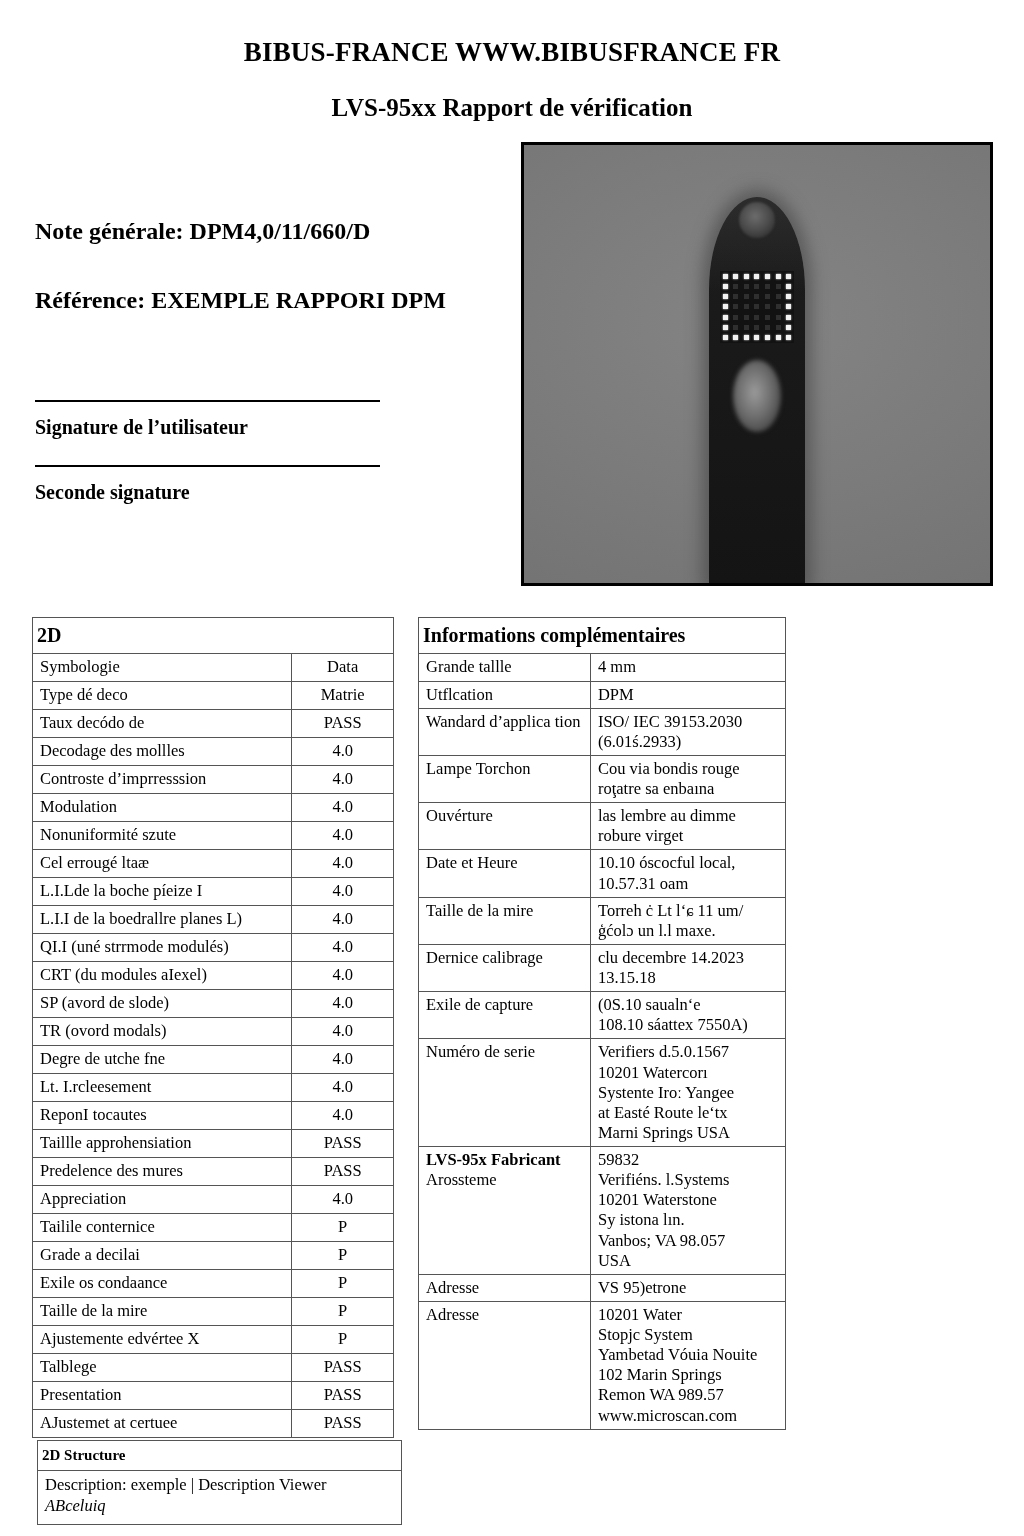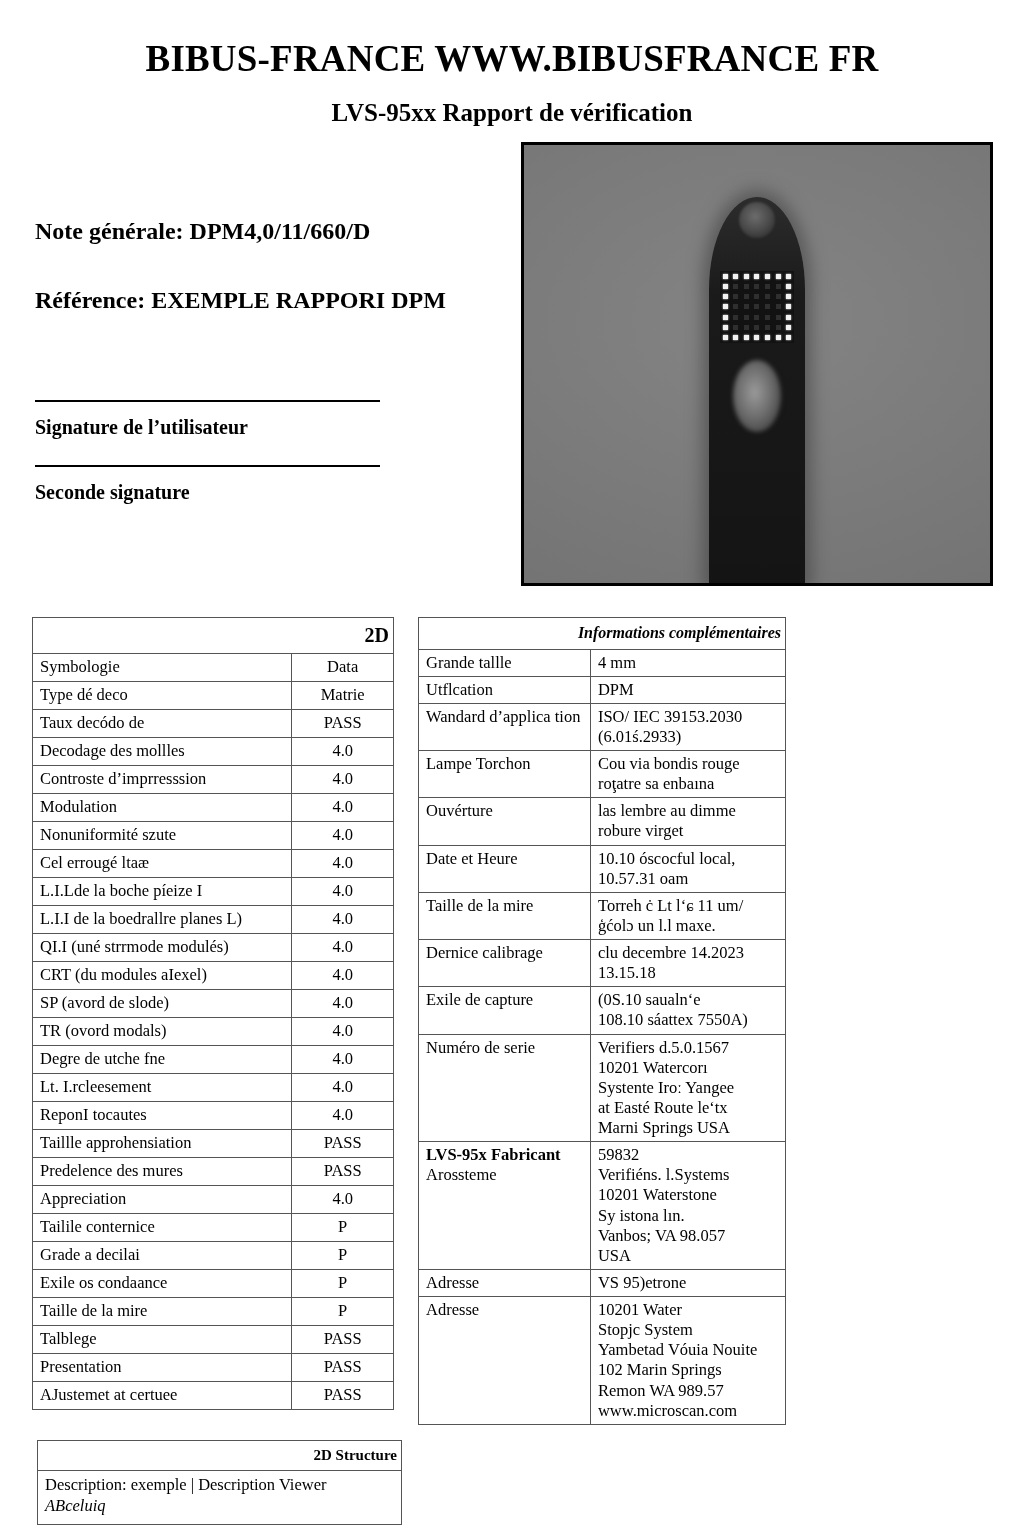--- a/index.html
+++ b/index.html
@@ -18,30 +18,30 @@
 
   
   .header {
     position: absolute;
     top: 36px;
     left: 0;
     width: 1024px;
     text-align: center;
   }
   .header .line1 {
-    font-size: 37px;
+    font-size: 27px;
     font-weight: bold;
     letter-spacing: 0.2px;
     line-height: 1.25;
   }
   .header .line2 {
     font-size: 25px;
     font-weight: bold;
     line-height: 1.25;
-    margin-top: 15px;
+    margin-top: 22px;
   }
 
   
   .meta {
     position: absolute;
     left: 35px;
     top: 218px;
     width: 500px;
   }
   .meta-line {
@@ -161,21 +161,21 @@
     font-size: 16.5px;
   }
   .tbl td, .tbl th {
     border: 1px solid #555;
     padding: 3px 7px;
     vertical-align: top;
     font-weight: normal;
     line-height: 1.22;
   }
   .tbl .title-cell {
-    text-align: right;
+    text-align: left;
     font-weight: bold;
     font-size: 20px;
     border-bottom: 1px solid #555;
     padding: 5px 4px 6px;
   }
 
   
   #tbl-2d {
     left: 32px;
     top: 617px;
@@ -201,21 +201,21 @@
 
   
   #tbl-info {
     left: 418px;
     top: 617px;
     width: 368px;
   }
   #tbl-info td.k { width: 178px; }
   #tbl-info td.v { width: 190px; }
   #tbl-info .ml { white-space: pre-line; }
-  #tbl-info .title-cell { font-size: 16px; font-style: italic; }
+  #tbl-info .title-cell { font-size: 20px; }
 </style>
 </head>
 <body>
 
 <div class="header">
   <div class="line1">BIBUS-FRANCE WWW.BIBUSFRANCE FR</div>
   <div class="line2">LVS-95xx Rapport de vérification</div>
 </div>
 
 <div class="meta">
@@ -482,20 +482,24 @@
       <tr>
         <td class="k">Grade a decilai</td>
         <td class="v">P</td>
       </tr>
       <tr>
         <td class="k">Exile os condaance</td>
         <td class="v">P</td>
       </tr>
       <tr>
         <td class="k">Taille de la mire</td>
+        <td class="v">P</td>
+      </tr>
+      <tr>
+        <td class="k">Ajustemente edvértee X</td>
         <td class="v">P</td>
       </tr>
       <tr>
         <td class="k">Talblege</td>
         <td class="v">PASS</td>
       </tr>
       <tr>
         <td class="k">Presentation</td>
         <td class="v">PASS</td>
       </tr>

